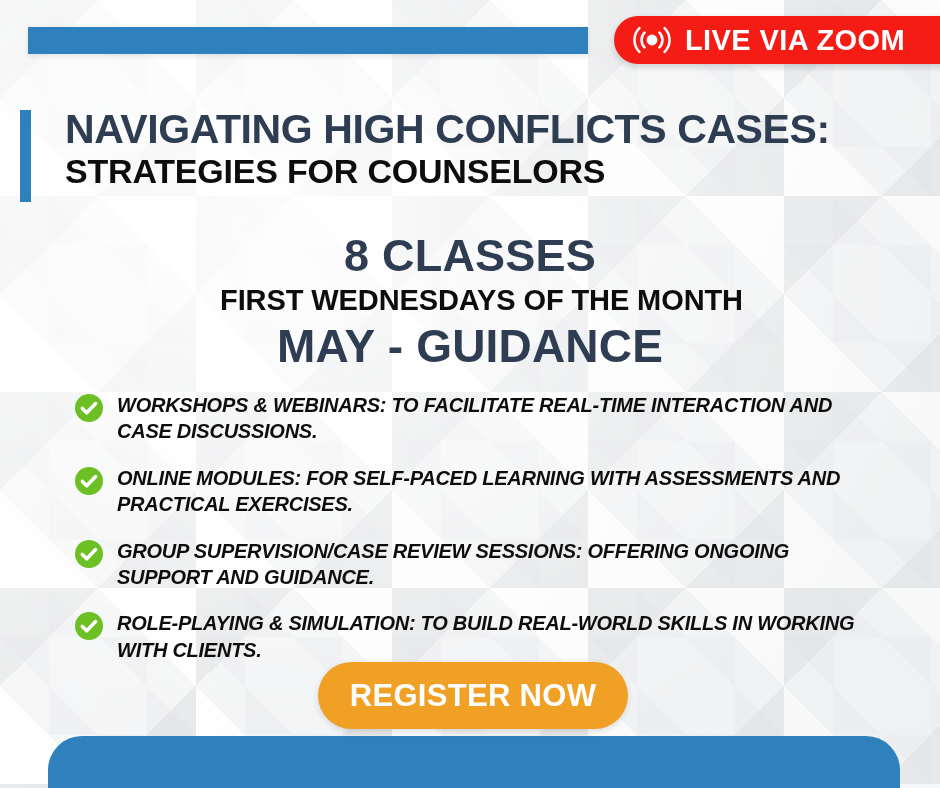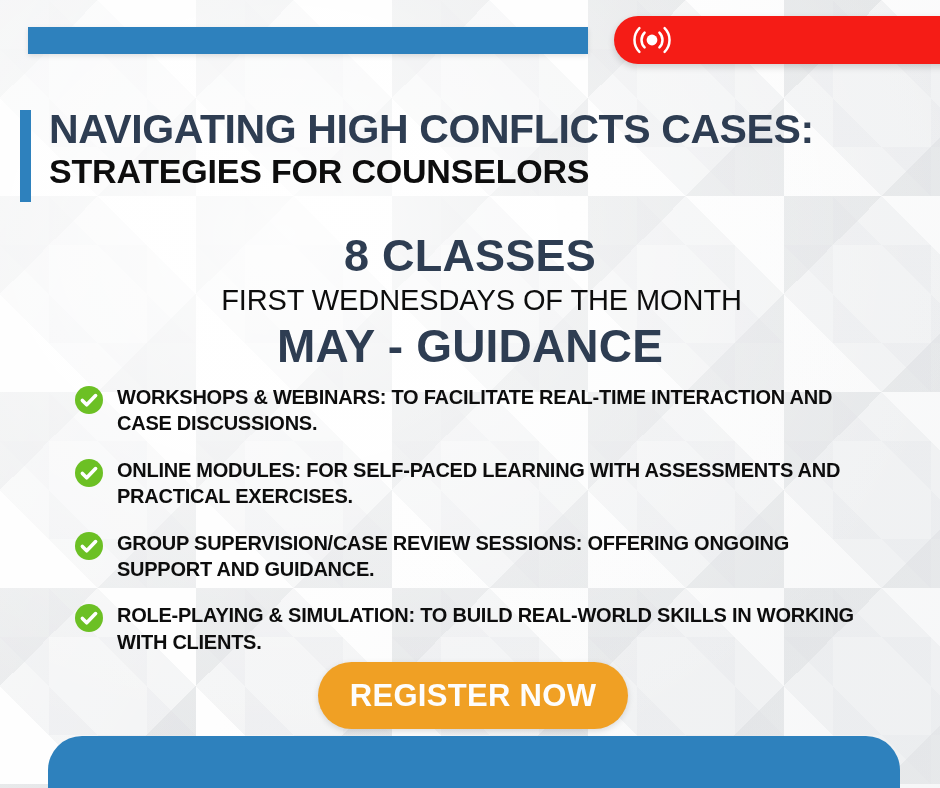--- a/index.html
+++ b/index.html
@@ -78,20 +78,21 @@
     white-space: nowrap;
     line-height: 1;
   }
 
   
   .title-wrap {
     position: absolute;
     left: 20px;
     top: 108px;
     width: 900px;
+    padding-left: 16px;
   }
   .title-accent {
     position: absolute;
     left: 0;
     top: 2px;
     width: 11px;
     height: 92px;
     background: #2e81bd;
   }
   .title-lines { padding-left: 29px; }
@@ -123,41 +124,42 @@
   .sch-classes {
     color: #2e3d52;
     font-size: 45px;
     font-weight: bold;
     letter-spacing: 0.2px;
     line-height: 1.05;
   }
   .sch-when {
     color: #0d0d0d;
     font-size: 29px;
-    font-weight: normal;
+    font-weight: bold;
     letter-spacing: -0.1px;
     line-height: 1.3;
     margin-top: 3px;
     padding-left: 23px;
   }
   .sch-range {
     color: #2e3d52;
     font-size: 46px;
     font-weight: bold;
     letter-spacing: 0.2px;
     line-height: 1.1;
     margin-top: 1px;
   }
 
   
   .bullets {
     position: absolute;
     left: 74px;
-    top: 384px;
+    top: 392px;
     width: 800px;
+    font-style: italic;
   }
   .bullet {
     display: flex;
     align-items: flex-start;
     gap: 13px;
     margin-bottom: 20px;
   }
   .bullet:last-child { margin-bottom: 0; }
   .check-icon { flex: 0 0 auto; margin-top: 1px; display: block; }
   .bullet-text {
@@ -209,20 +211,21 @@
   <div class="top-rule"></div>
 
   <div class="live-badge">
     <svg class="bcast" width="40" height="32" viewBox="0 0 40 32" aria-hidden="true">
       <circle cx="20" cy="16" r="5.4" fill="#ffffff"></circle>
       <path d="M12.6 8.6a10.4 10.4 0 0 0 0 14.8" stroke="#ffffff" stroke-width="2.5" fill="none" stroke-linecap="round"></path>
       <path d="M27.4 8.6a10.4 10.4 0 0 1 0 14.8" stroke="#ffffff" stroke-width="2.5" fill="none" stroke-linecap="round"></path>
       <path d="M7.4 4.2a16.6 16.6 0 0 0 0 23.6" stroke="#ffffff" stroke-width="2.5" fill="none" stroke-linecap="round"></path>
       <path d="M32.6 4.2a16.6 16.6 0 0 1 0 23.6" stroke="#ffffff" stroke-width="2.5" fill="none" stroke-linecap="round"></path>
     </svg>
+    <span class="label">LIVE VIA ZOOM</span>
   </div>
 
   <div class="title-wrap">
     <div class="title-accent"></div>
     <div class="title-lines">
       <div class="title-l1">NAVIGATING HIGH CONFLICTS CASES:</div>
       <div class="title-l2">STRATEGIES FOR COUNSELORS</div>
     </div>
   </div>
 

